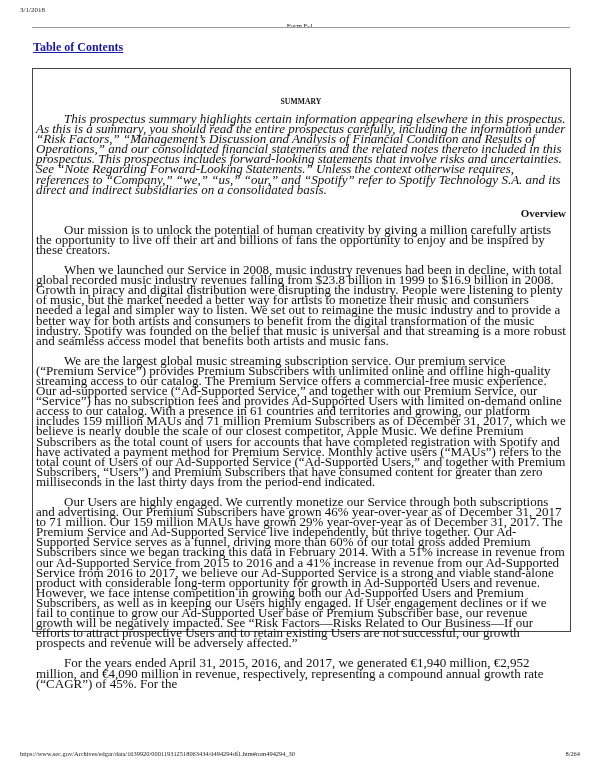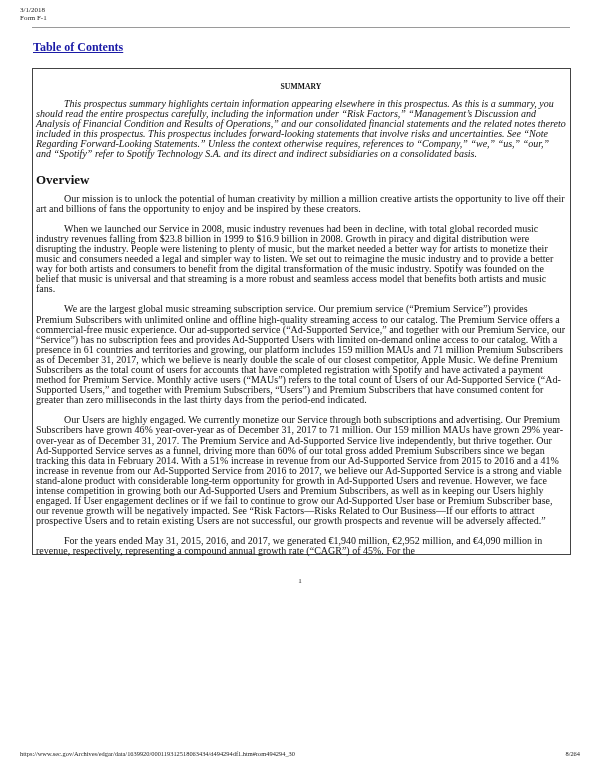--- a/index.html
+++ b/index.html
@@ -5,45 +5,45 @@
   html, body { margin: 0; padding: 0; background: #ffffff; }
   body {
     width: 600px; height: 776px; position: relative; overflow: hidden;
     font-family: "Liberation Serif", serif; color: #111;
   }
   .print-header {
     position: absolute; top: 6px; left: 20px; right: 20px;
     font-size: 7px; color: #222;
   }
   .print-header .date { position: absolute; left: 0; top: 0; text-align: center; }
-  .print-header .title { position: absolute; left: 0; right: 0; top: 8px; }
+  .print-header .title { position: absolute; left: 0; right: 0; text-align: center; top: 16px; }
   .rule {
     position: absolute; top: 27px; left: 32px; width: 538px; height: 1px;
     background: #9a9a9a;
   }
   .toc-link {
     position: absolute; top: 40px; left: 33px;
     font-size: 12px; font-weight: bold; color: #1a1aa6; text-decoration: underline;
   }
   .box {
-    position: absolute; top: 68px; left: 32px; width: 539px; height: 487px;
+    position: absolute; top: 68px; left: 32px; width: 539px; height: 564px;
     border: 1.5px solid #444; box-sizing: border-box;
-    padding: 13px 4px 0 3px;
+    padding: 28px 4px 0 3px;
   }
   .box h2 {
     margin: 0 0 8px 0; text-align: center; font-size: 7.6px; font-weight: bold;
     letter-spacing: 0.1px;
   }
   .box p {
-    margin: 0 0 10px 0; font-size: 10px; line-height: 10.1px; text-align: left;
+    margin: 0 0 10px 0; font-size: 13px; line-height: 10.1px; text-align: left;
     text-indent: 28px;
   }
   .box p.intro { font-style: italic; margin-bottom: 12px; }
   .box h3 {
-    margin: 8px 0 6px 0; font-size: 13px; font-weight: bold;
+    margin: 8px 0 6px 0; font-size: 11px; font-weight: bold; text-align: right;
   }
   .page-number {
     position: absolute; top: 577px; left: 0; right: 0; text-align: center;
     font-size: 7px;
   }
   .print-footer {
     position: absolute; top: 750px; left: 20px; right: 20px;
     font-size: 6.4px; color: #222;
   }
   .print-footer .url { position: absolute; left: 0; top: 0; }
@@ -58,25 +58,25 @@
 </div>
 
 <div class="rule"></div>
 
 <a class="toc-link" href="#">Table of Contents</a>
 
 <div class="box">
   <h2>SUMMARY</h2>
   <p class="intro">This prospectus summary highlights certain information appearing elsewhere in this prospectus. As this is a summary, you should read the entire prospectus carefully, including the information under “Risk Factors,” “Management’s Discussion and Analysis of Financial Condition and Results of Operations,” and our consolidated financial statements and the related notes thereto included in this prospectus. This prospectus includes forward-looking statements that involve risks and uncertainties. See “Note Regarding Forward-Looking Statements.” Unless the context otherwise requires, references to “Company,” “we,” “us,” “our,” and “Spotify” refer to Spotify Technology S.A. and its direct and indirect subsidiaries on a consolidated basis.</p>
   <h3>Overview</h3>
-  <p>Our mission is to unlock the potential of human creativity by million a million creative artists the opportunity to live off their art and billions of fans the opportunity to enjoy and be inspired by these creators.</p>
+  <p>Our mission is to unlock the potential of human creativity by giving a million carefully artists the opportunity to live off their art and billions of fans the opportunity to enjoy and be inspired by these creators.</p>
   <p>When we launched our Service in 2008, music industry revenues had been in decline, with total global recorded music industry revenues falling from $23.8 billion in 1999 to $16.9 billion in 2008. Growth in piracy and digital distribution were disrupting the industry. People were listening to plenty of music, but the market needed a better way for artists to monetize their music and consumers needed a legal and simpler way to listen. We set out to reimagine the music industry and to provide a better way for both artists and consumers to benefit from the digital transformation of the music industry. Spotify was founded on the belief that music is universal and that streaming is a more robust and seamless access model that benefits both artists and music fans.</p>
   <p>We are the largest global music streaming subscription service. Our premium service (“Premium Service”) provides Premium Subscribers with unlimited online and offline high-quality streaming access to our catalog. The Premium Service offers a commercial-free music experience. Our ad-supported service (“Ad-Supported Service,” and together with our Premium Service, our “Service”) has no subscription fees and provides Ad-Supported Users with limited on-demand online access to our catalog. With a presence in 61 countries and territories and growing, our platform includes 159 million MAUs and 71 million Premium Subscribers as of December 31, 2017, which we believe is nearly double the scale of our closest competitor, Apple Music. We define Premium Subscribers as the total count of users for accounts that have completed registration with Spotify and have activated a payment method for Premium Service. Monthly active users (“MAUs”) refers to the total count of Users of our Ad-Supported Service (“Ad-Supported Users,” and together with Premium Subscribers, “Users”) and Premium Subscribers that have consumed content for greater than zero milliseconds in the last thirty days from the period-end indicated.</p>
   <p>Our Users are highly engaged. We currently monetize our Service through both subscriptions and advertising. Our Premium Subscribers have grown 46% year-over-year as of December 31, 2017 to 71 million. Our 159 million MAUs have grown 29% year-over-year as of December 31, 2017. The Premium Service and Ad-Supported Service live independently, but thrive together. Our Ad-Supported Service serves as a funnel, driving more than 60% of our total gross added Premium Subscribers since we began tracking this data in February 2014. With a 51% increase in revenue from our Ad-Supported Service from 2015 to 2016 and a 41% increase in revenue from our Ad-Supported Service from 2016 to 2017, we believe our Ad-Supported Service is a strong and viable stand-alone product with considerable long-term opportunity for growth in Ad-Supported Users and revenue. However, we face intense competition in growing both our Ad-Supported Users and Premium Subscribers, as well as in keeping our Users highly engaged. If User engagement declines or if we fail to continue to grow our Ad-Supported User base or Premium Subscriber base, our revenue growth will be negatively impacted. See “Risk Factors—Risks Related to Our Business—If our efforts to attract prospective Users and to retain existing Users are not successful, our growth prospects and revenue will be adversely affected.”</p>
-  <p>For the years ended May 31, 2015, 2016, and 2017, we generated €1,940 million, €2,952 million, and €4,090 million in revenue, respectively, representing a compound annual growth rate (“CAGR”) of 45%. For the</p>
+  <p>For the years ended April 31, 2015, 2016, and 2017, we generated €1,940 million, €2,952 million, and €4,090 million in revenue, respectively, representing a compound annual growth rate (“CAGR”) of 45%. For the</p>
 </div>
 
 <div class="page-number">1</div>
 
 <div class="print-footer">
   <span class="url">https://www.sec.gov/Archives/edgar/data/1639920/000119312518063434/d494294df1.htm#rom494294_30</span>
   <span class="pageof">8/264</span>
 </div>
 
 </body></html>

